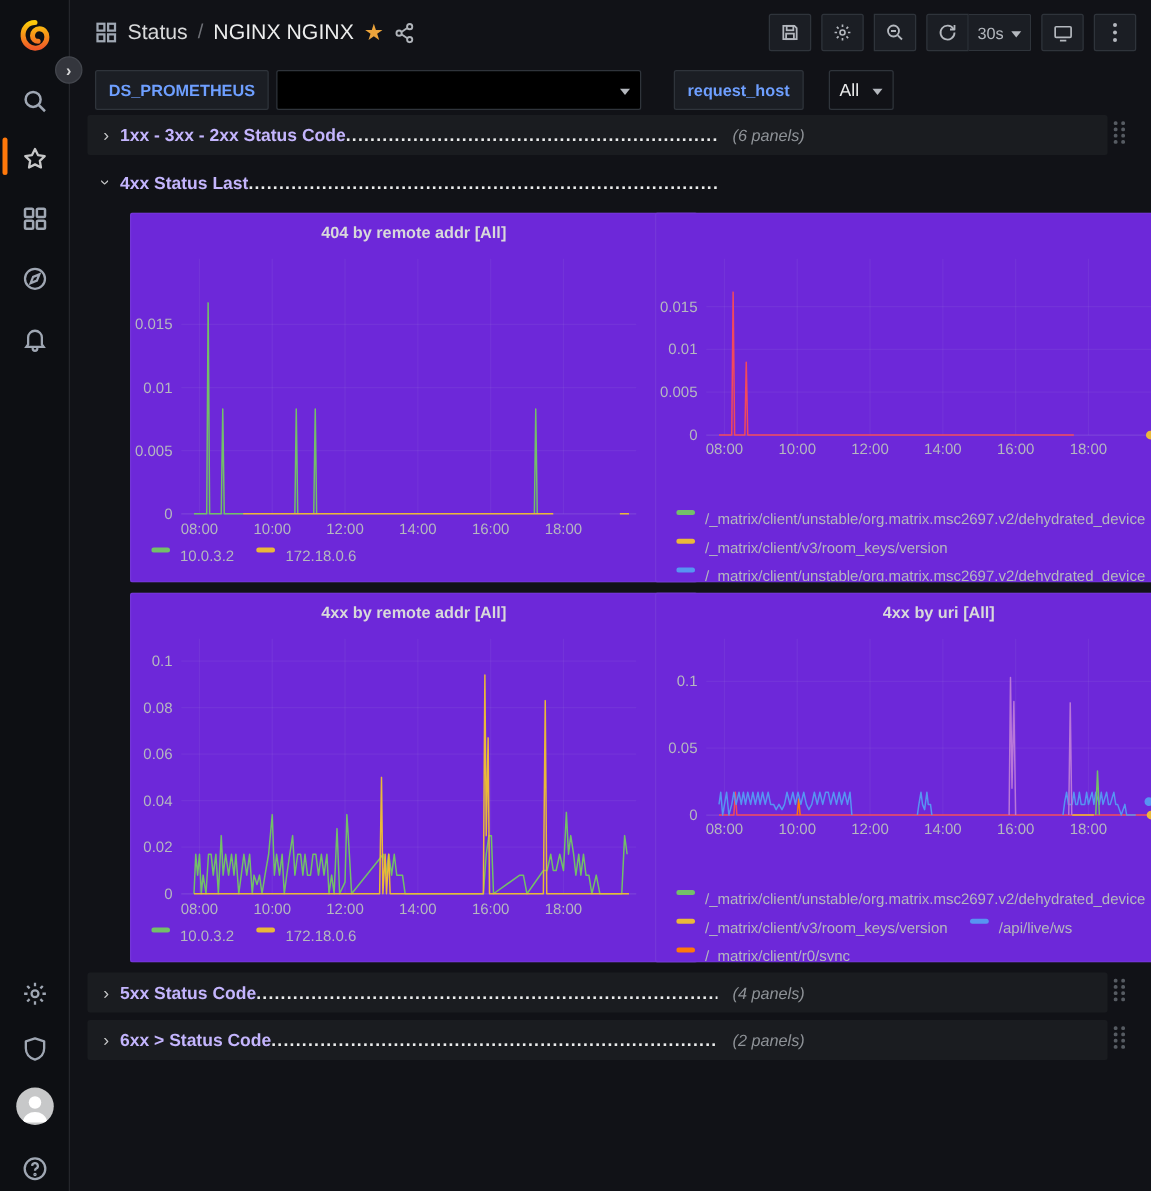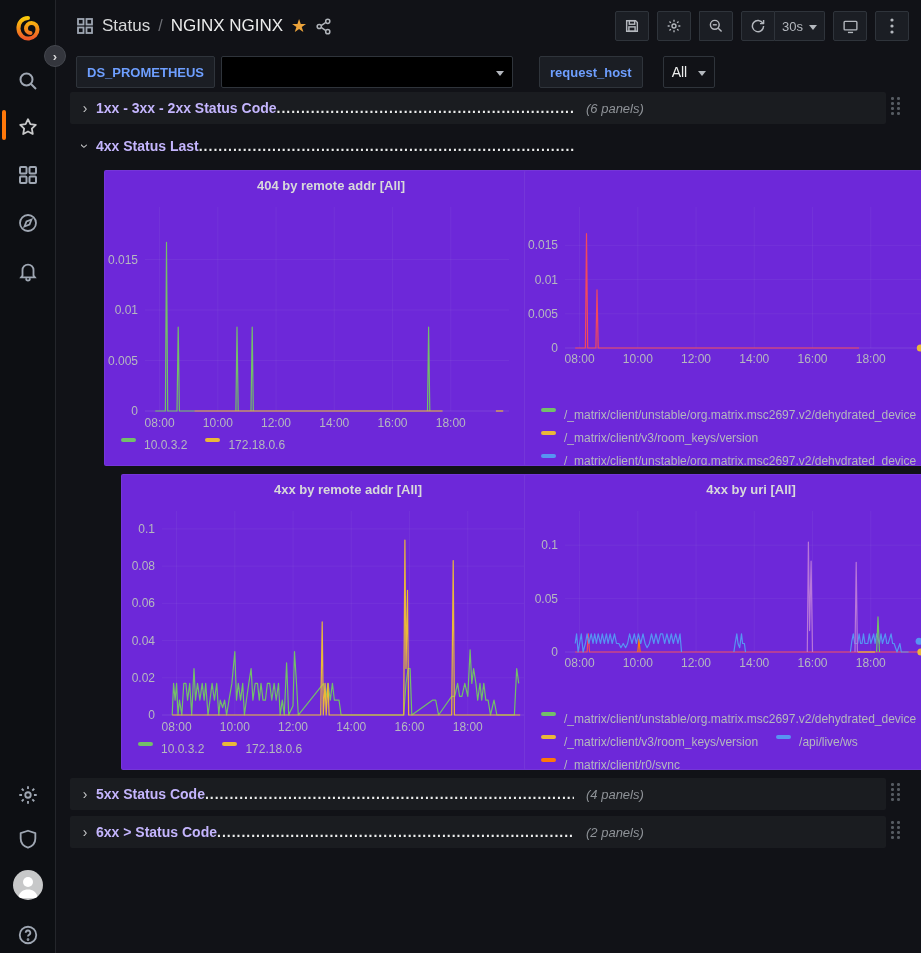--- a/index.html
+++ b/index.html
@@ -343,21 +343,21 @@
           </div>
           <div class="legend-row">
             <div class="legend-item">
               <span class="legend-swatch" style="background: rgb(87, 148, 242);"></span>
               <span>/_matrix/client/unstable/org.matrix.msc2697.v2/dehydrated_device</span>
             </div>
           </div>
         </div>
     </div>
 
-    <div class="panel" style="left:19px;top:382px">
+    <div class="panel" style="left:2px;top:382px">
       <div class="panel-title">4xx by remote addr [All]</div>
       <div class="chart"><svg width="412" height="232" viewBox="0 0 412 232">
             <line x1="40" y1="210" x2="404" y2="210" stroke="rgba(204,204,220,0.16)" stroke-width="1"></line>
             <text x="33" y="214" text-anchor="end" fill="#b5b8bf" font-size="12" font-family="&quot;Liberation Sans&quot;,sans-serif">0</text>
             <line x1="40" y1="172.77372262773724" x2="404" y2="172.77372262773724" stroke="rgba(204,204,220,0.07)" stroke-width="1"></line>
             <text x="33" y="176.77372262773724" text-anchor="end" fill="#b5b8bf" font-size="12" font-family="&quot;Liberation Sans&quot;,sans-serif">0.02</text>
             <line x1="40" y1="135.54744525547446" x2="404" y2="135.54744525547446" stroke="rgba(204,204,220,0.07)" stroke-width="1"></line>
             <text x="33" y="139.54744525547446" text-anchor="end" fill="#b5b8bf" font-size="12" font-family="&quot;Liberation Sans&quot;,sans-serif">0.04</text>
             <line x1="40" y1="98.32116788321169" x2="404" y2="98.32116788321169" stroke="rgba(204,204,220,0.07)" stroke-width="1"></line>
             <text x="33" y="102.32116788321169" text-anchor="end" fill="#b5b8bf" font-size="12" font-family="&quot;Liberation Sans&quot;,sans-serif">0.06</text>

